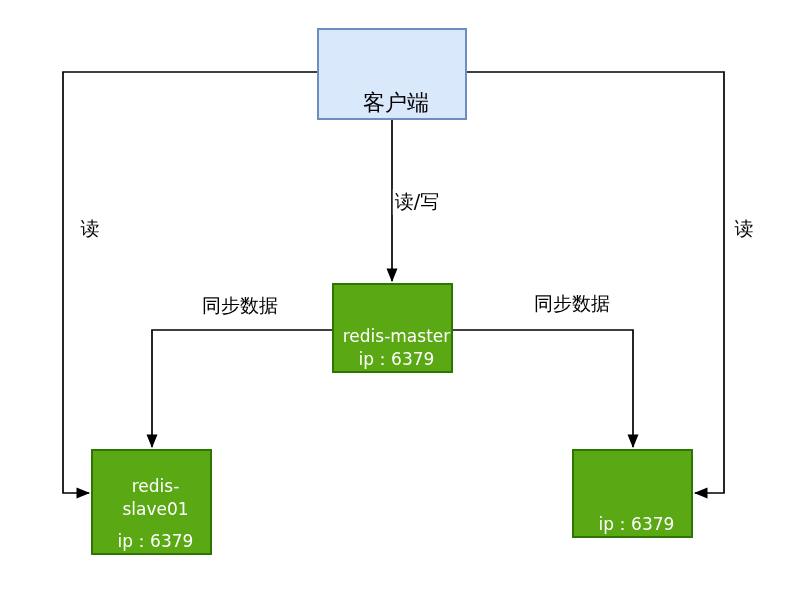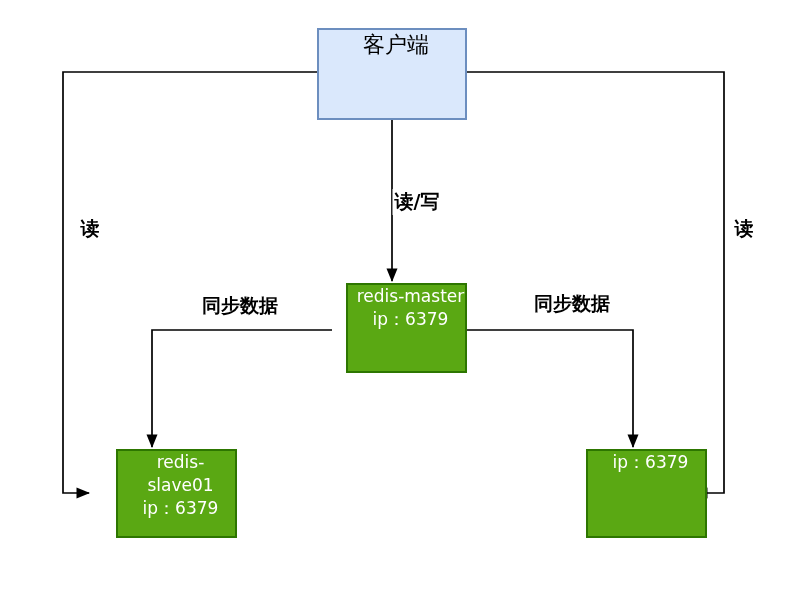--- a/index.html
+++ b/index.html
@@ -26,69 +26,68 @@
     fill: none;
     stroke: #000000;
     stroke-width: 1.7;
   }
   .node {
     position: absolute;
     box-sizing: border-box;
     display: flex;
     flex-direction: column;
     align-items: center;
-    justify-content: flex-start;
+    justify-content: flex-end;
     text-align: center;
     padding-left: 8px;
   }
   .node-client {
     left: 317px;
     top: 28px;
     width: 150px;
     height: 92px;
     background: #dae8fc;
     border: 2px solid #6c8ebf;
     color: #000000;
     font-size: 22px;
   }
   .node-server {
     background: #5aa813;
     border: 2px solid #2d7600;
     color: #ffffff;
     font-size: 17px;
     line-height: 23px;
-    margin-left: 14px;
   }
   .node-master {
     left: 332px;
     top: 283px;
     width: 121px;
     height: 90px;
   }
   .node-slave01 {
-    left: 102px;
+    left: 91px;
     top: 449px;
     width: 121px;
-    height: 89px;
+    height: 106px;
+    gap: 9px;
   }
   .node-slave02 {
     left: 572px;
     top: 449px;
     width: 121px;
     height: 89px;
   }
   .edge-label {
     position: absolute;
     transform: translate(-50%, -50%);
     color: #000000;
     font-size: 19px;
     white-space: nowrap;
     background: #ffffff;
     padding: 0 2px;
-    font-weight: bold;
   }
   .label-read-write { left: 417px; top: 202px; }
   .label-sync-left  { left: 240px; top: 306px; }
   .label-sync-right { left: 572px; top: 304px; }
   .label-read-left  { left: 90px;  top: 229px; }
   .label-read-right { left: 744px; top: 229px; }
 </style>
 </head>
 <body>
 

